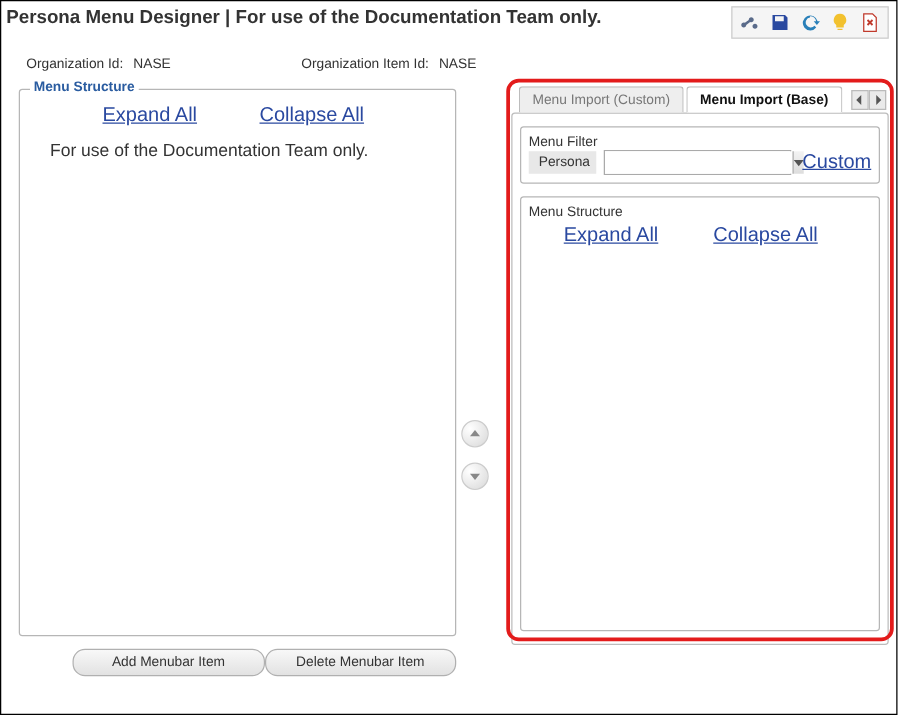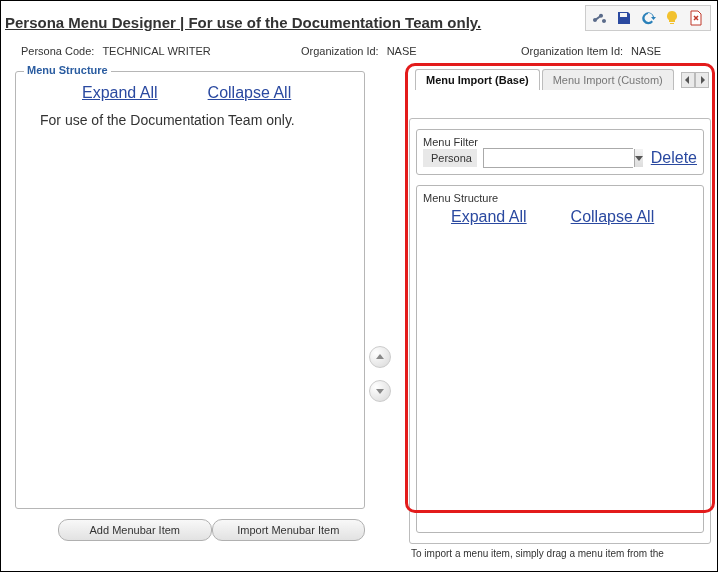--- a/index.html
+++ b/index.html
@@ -13,23 +13,22 @@
   .outer {
     width: 718px;
     height: 572px;
     border: 1px solid #000;
     position: relative;
     overflow: hidden;
   }
   .header-row {
     display: flex;
     justify-content: space-between;
-    align-items: flex-end;
+    align-items: flex-start;
     padding: 4px 6px 6px 4px;
-    text-decoration: underline;
   }
   .page-title {
     font-size: 15px;
     font-weight: bold;
   }
   .toolbar {
     display: flex;
     border: 1px solid #ccc;
     padding: 2px;
     gap: 0;
@@ -186,21 +185,20 @@
     justify-content: center;
     cursor: pointer;
   }
   .tab-nav .nav-btn svg { width: 8px; height: 8px; }
   .right-body {
     border: 1px solid #bcbcbc;
     border-radius: 3px;
     padding: 4px 6px 6px 6px;
     height: 426px;
     background: #fff;
-    margin-top: 28px;
   }
   .filter-fieldset {
     border: 1px solid #b6b6b6;
     border-radius: 3px;
     padding: 6px;
     position: relative;
     margin-top: 6px;
   }
   .filter-row {
     display: flex;
@@ -287,24 +285,20 @@
       <div class="tool">
         <svg viewBox="0 0 16 16">
             <path d="M3 1h7l3 3v11H3V1z" fill="#fff" stroke="#c0392b"></path>
             <path d="M6 6l4 4M10 6l-4 4" stroke="#c0392b" stroke-width="1.5"></path>
           </svg>
       </div>
     </div>
   </div>
 
   <div class="info-row">
-    <div class="pair" style="width:280px">
-      <span class="label">Persona Code:</span>
-      <span class="val">TECHNICAL WRITER</span>
-    </div>
     <div class="pair" style="width:220px">
       <span class="label">Organization Id:</span>
       <span class="val">NASE</span>
     </div>
     <div class="pair">
       <span class="label">Organization Item Id:</span>
       <span class="val">NASE</span>
     </div>
   </div>
 
@@ -314,43 +308,43 @@
       <div class="fieldset left-fieldset">
         <div class="legend">Menu Structure</div>
         <div class="tree-actions">
           <span class="link">Expand All</span>
           <span class="link">Collapse All</span>
         </div>
         <div class="tree-item">For use of the Documentation Team only.</div>
       </div>
       <div class="button-row">
         <div class="btn">Add Menubar Item</div>
-        <div class="btn">Import Menubar Item</div>
+        <div class="btn">Delete Menubar Item</div>
       </div>
     </div>
 
     <div class="mid-col">
       <div class="scroll-btn">
         <svg viewBox="0 0 10 10">
             <path d="M5 2L1 7h8z" fill="#888"></path>
           </svg>
       </div>
       <div class="scroll-btn">
         <svg viewBox="0 0 10 10">
             <path d="M5 8L1 3h8z" fill="#888"></path>
           </svg>
       </div>
     </div>
 
     <div class="right-col" style="flex:1; margin-left:14px;">
       <div class="red-border"></div>
 
       <div class="tabs-row">
+        <div class="tab">Menu Import (Custom)</div>
         <div class="tab active">Menu Import (Base)</div>
-        <div class="tab">Menu Import (Custom)</div>
         <div class="tab-nav">
           <div class="nav-btn">
             <svg viewBox="0 0 8 8">
                 <path d="M5 0L1 4l4 4z" fill="#555"></path>
               </svg>
           </div>
           <div class="nav-btn">
             <svg viewBox="0 0 8 8">
                 <path d="M3 0l4 4-4 4z" fill="#555"></path>
               </svg>
@@ -365,35 +359,34 @@
           <div class="filter-row">
             <div class="filter-label">Persona</div>
             <div class="combo">
               <input class="combo-input" value="" style="">
               <div class="combo-btn">
                 <svg viewBox="0 0 8 8">
                     <path d="M0 2h8L4 7z" fill="#555"></path>
                   </svg>
               </div>
             </div>
-            <span class="link" style="margin-left:auto">Delete</span>
+            <span class="link" style="margin-left:auto">Custom</span>
           </div>
         </div>
 
         <div class="right-struct-fieldset">
           <div class="legend">Menu Structure</div>
           <div class="right-tree-actions">
             <span class="link">Expand All</span>
             <span class="link">Collapse All</span>
           </div>
         </div>
 
       </div>
 
       <div class="hint-text">
-        <div>To import a menu item, simply drag a menu item from the</div>
       </div>
 
     </div>
 
   </div>
 
 </div>
 
 </body></html>

